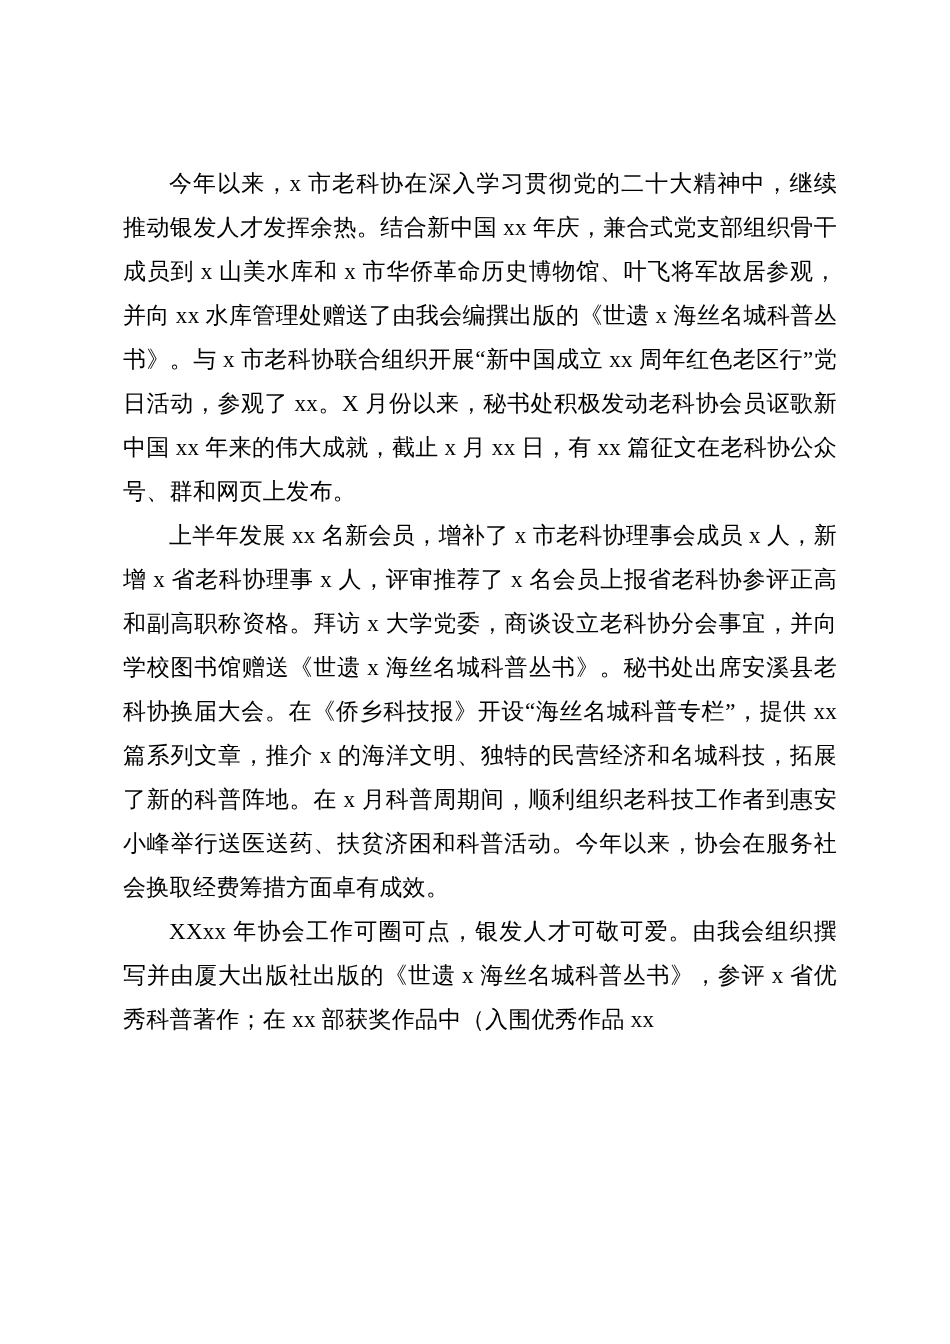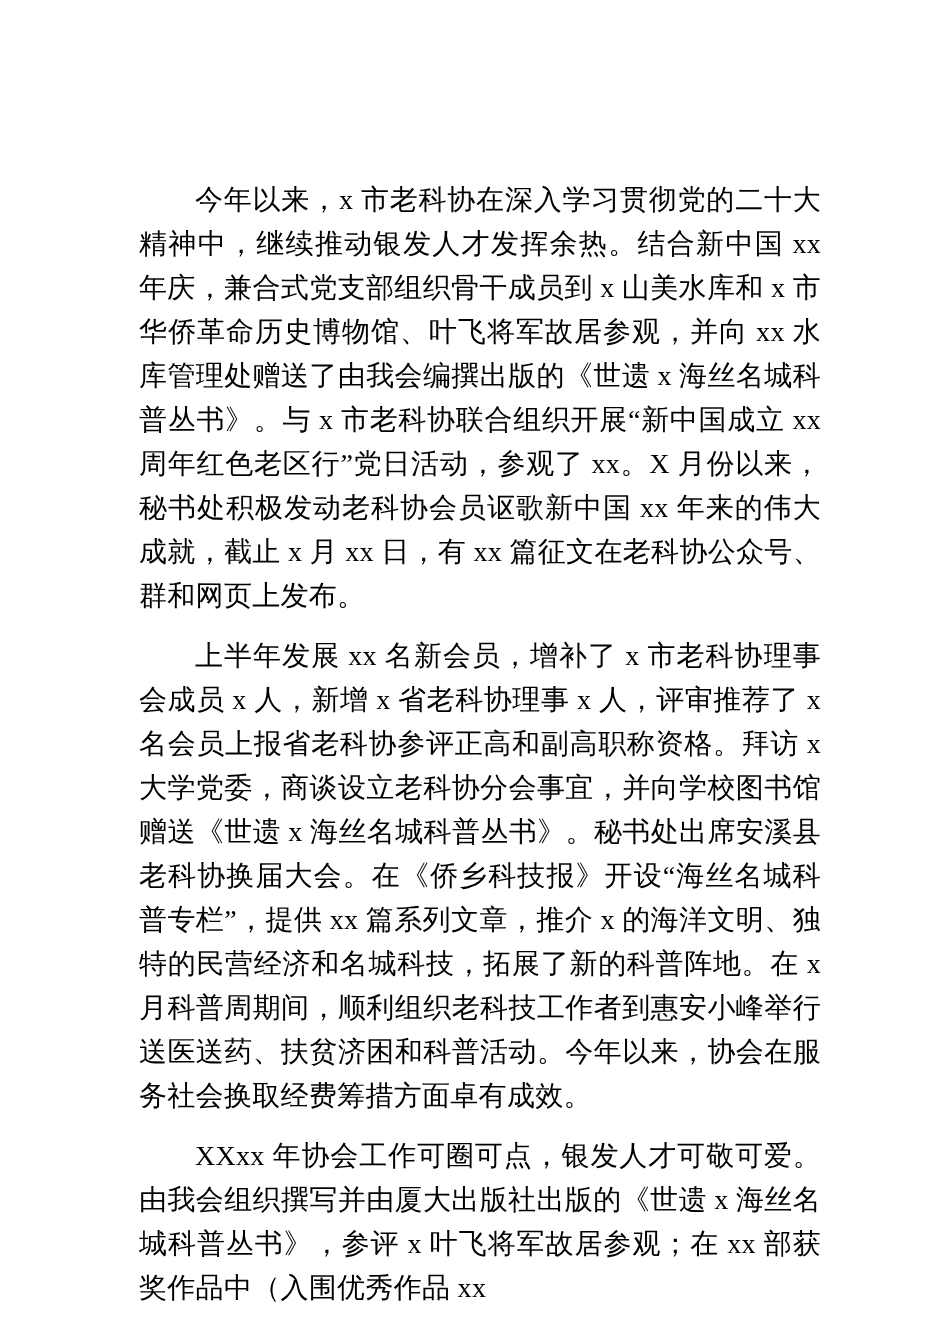--- a/index.html
+++ b/index.html
@@ -14,35 +14,35 @@
     background: #ffffff;
     overflow: hidden;
   }
   .content {
     position: absolute;
     left: 123px;
     top: 162px;
     width: 714px;
   }
   .content p {
-    margin: 16px;
+    margin: 0;
     padding: 0;
     color: #000000;
     font-family: "Liberation Serif", "DejaVu Serif", serif;
-    font-size: 28px;
+    font-size: 23px;
     line-height: 44px;
     text-align: justify;
     text-justify: inter-character;
     text-indent: 2em;
     word-break: break-word;
     letter-spacing: 0.3px;
   }
 </style>
 </head>
 <body>
 
 <div class="page">
   <div class="content">
     <p>今年以来，x 市老科协在深入学习贯彻党的二十大精神中，继续推动银发人才发挥余热。结合新中国 xx 年庆，兼合式党支部组织骨干成员到 x 山美水库和 x 市华侨革命历史博物馆、叶飞将军故居参观，并向 xx 水库管理处赠送了由我会编撰出版的《世遗 x 海丝名城科普丛书》。与 x 市老科协联合组织开展“新中国成立 xx 周年红色老区行”党日活动，参观了 xx。X 月份以来，秘书处积极发动老科协会员讴歌新中国 xx 年来的伟大成就，截止 x 月 xx 日，有 xx 篇征文在老科协公众号、群和网页上发布。</p>
     <p>上半年发展 xx 名新会员，增补了 x 市老科协理事会成员 x 人，新增 x 省老科协理事 x 人，评审推荐了 x 名会员上报省老科协参评正高和副高职称资格。拜访 x 大学党委，商谈设立老科协分会事宜，并向学校图书馆赠送《世遗 x 海丝名城科普丛书》。秘书处出席安溪县老科协换届大会。在《侨乡科技报》开设“海丝名城科普专栏”，提供 xx 篇系列文章，推介 x 的海洋文明、独特的民营经济和名城科技，拓展了新的科普阵地。在 x 月科普周期间，顺利组织老科技工作者到惠安小峰举行送医送药、扶贫济困和科普活动。今年以来，协会在服务社会换取经费筹措方面卓有成效。</p>
-    <p>XXxx 年协会工作可圈可点，银发人才可敬可爱。由我会组织撰写并由厦大出版社出版的《世遗 x 海丝名城科普丛书》，参评 x 叶飞将军故居参观；在 xx 部获奖作品中（入围优秀作品 xx</p>
+    <p>XXxx 年协会工作可圈可点，银发人才可敬可爱。由我会组织撰写并由厦大出版社出版的《世遗 x 海丝名城科普丛书》，参评 x 省优秀科普著作；在 xx 部获奖作品中（入围优秀作品 xx</p>
   </div>
 </div>
 
 </body></html>

